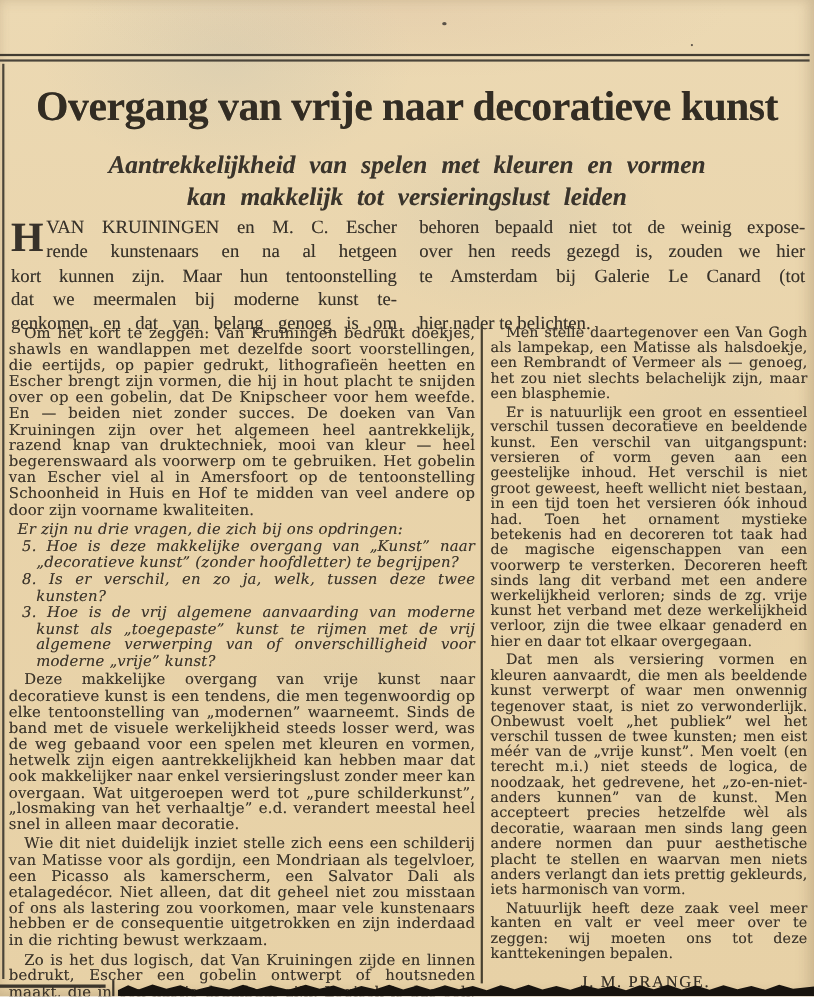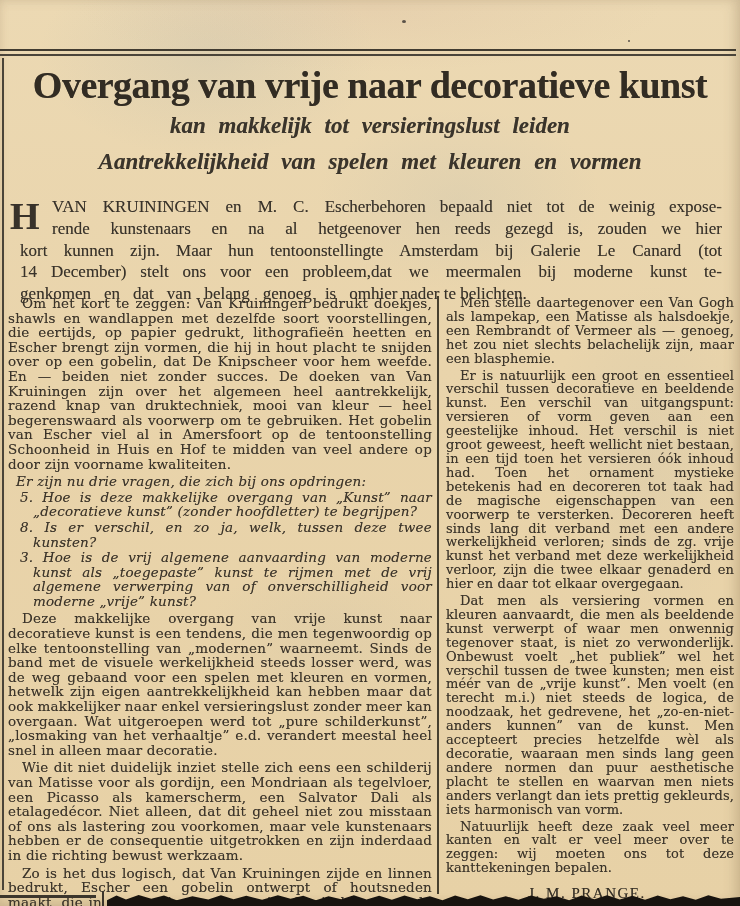--- a/index.html
+++ b/index.html
@@ -21,42 +21,42 @@
   .speck{position:absolute;background:#5a5248;border-radius:50%;}
 
   .top-rule{
     position:absolute;top:49px;left:0;width:736px;height:3px;
     border-top:2px solid #423c31;border-bottom:2px solid #4a443a;
   }
   .left-rule{position:absolute;top:58px;left:2px;width:2px;height:832px;background:#4a4438;}
 
   .header{position:absolute;top:60px;left:6px;width:728px;text-align:center;}
   .headline{
-    margin:4px;font-family:"Liberation Serif", serif;font-weight:700;
+    margin:16px;font-family:"Liberation Serif", serif;font-weight:700;
     font-size:38px;line-height:1.12;letter-spacing:-0.5px;color:#322c23;
     white-space:nowrap;
     text-shadow:0 0 0.5px rgba(50,44,35,0.6);
   }
   .sub{
     font-family:"Liberation Serif", serif;font-style:italic;font-weight:700;
     font-size:23px;line-height:29px;word-spacing:7px;color:#3a342b;
     text-shadow:0 0 0.4px rgba(58,52,43,0.5);
   }
   .sub.first{margin-top:7px;}
 
   .lead{
     position:absolute;top:196px;left:10px;width:722px;
     font-family:"Liberation Serif", serif;font-size:17px;line-height:21.8px;
     color:#38322a;text-shadow:0 0 0.4px rgba(56,50,42,0.45);
   }
   .dropcap{
     position:absolute;left:0;top:1px;font-size:38px;line-height:38px;font-weight:700;
     font-family:"Liberation Serif", serif;
   }
-  .lead-line{display:flex;justify-content:center;}
+  .lead-line{display:flex;justify-content:space-between;}
   .seg{width:48.6%;text-align:justify;text-align-last:justify;}
   .seg.cap-indent{width:48.6%;padding-left:32px;box-sizing:border-box;}
   .seg.last-left{text-align-last:left;}
 
   .columns{position:absolute;top:296px;left:8px;width:726px;display:flex;}
   .col-left{
     width:424px;font-size:13.5px;line-height:14.6px;letter-spacing:0.2px;
     text-align:justify;text-shadow:0 0 0.4px rgba(59,52,42,0.5);
   }
   .col-divider{width:2px;background:#47402f;margin:0 7px 0 5px;height:598px;}
@@ -89,40 +89,39 @@
 
 <div class="page">
 
   <div class="top-rule"></div>
   <div class="left-rule"></div>
   <div class="speck" style="left:402px;top:20px;width:4px;height:3px;"></div>
   <div class="speck" style="left:628px;top:40px;width:2px;height:2px;"></div>
 
   <div class="header">
     <h1 class="headline">Overgang van vrije naar decoratieve kunst</h1>
+    <div class="sub first">Aantrekkelijkheid van spelen met kleuren en vormen</div>
     <div class="sub">kan makkelijk tot versieringslust leiden</div>
-    <div class="sub first">Aantrekkelijkheid van spelen met kleuren en vormen</div>
   </div>
 
   <div class="lead">
     <span class="dropcap">H</span>
     <div class="lead-line">
       <div class="seg cap-indent">VAN KRUININGEN en M. C. Escher</div>
       <div class="seg">behoren bepaald niet tot de weinig expose-</div>
     </div>
     <div class="lead-line">
       <div class="seg cap-indent">rende kunstenaars en na al hetgeen</div>
       <div class="seg">over hen reeds gezegd is, zouden we hier</div>
     </div>
     <div class="lead-line">
       <div class="seg">kort kunnen zijn. Maar hun tentoonstelling</div>
       <div class="seg">te Amsterdam bij Galerie Le Canard (tot</div>
     </div>
     <div class="lead-line">
-      <div class="seg">14 December) stelt ons voor een probleem,</div>
       <div class="seg">dat we meermalen bij moderne kunst te-</div>
     </div>
     <div class="lead-line">
       <div class="seg">genkomen en dat van belang genoeg is om</div>
       <div class="seg last-left">hier nader te belichten.</div>
     </div>
   </div>
 
   <div class="columns">
     <div class="col-left">

